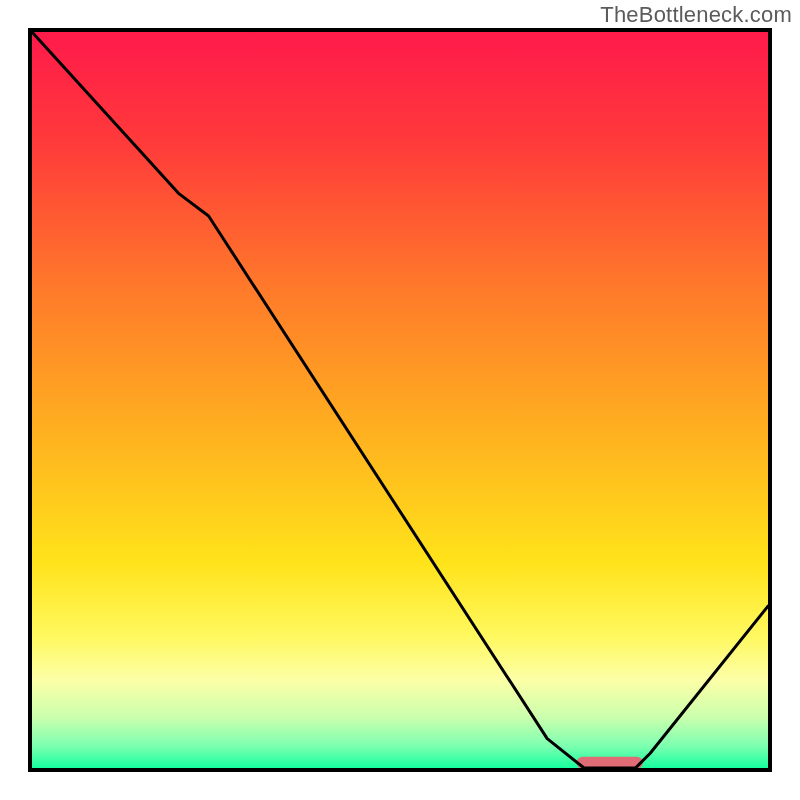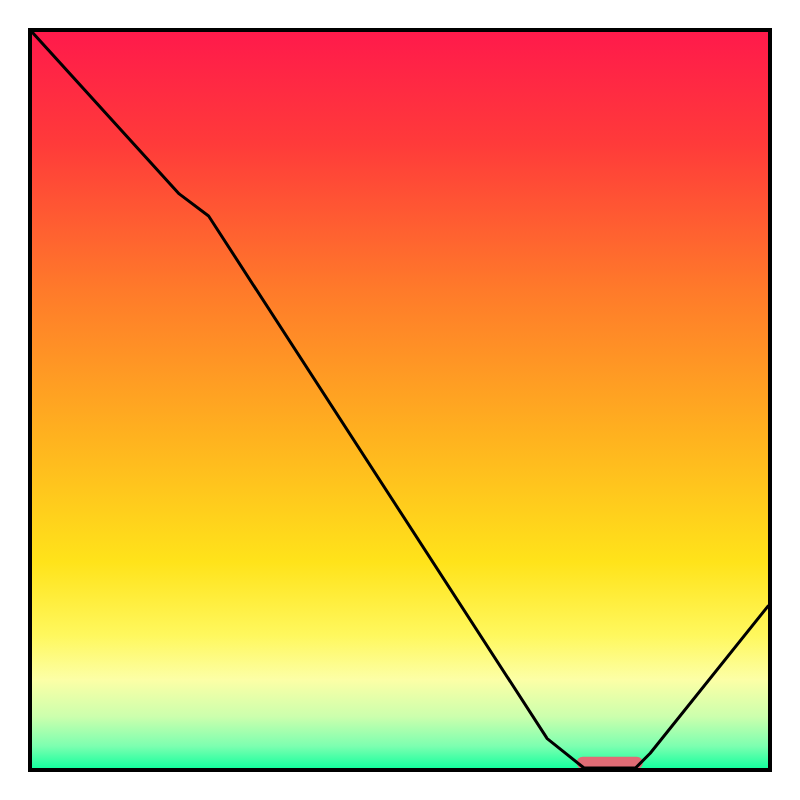--- a/index.html
+++ b/index.html
@@ -37,20 +37,21 @@
     overflow: hidden;
   }
   svg {
     display: block;
   }
 </style>
 </head>
 <body>
 
 <div class="wrap">
+  <div class="watermark">TheBottleneck.com</div>
 
   <div class="plot">
 
     <svg id="chart-svg" width="736" height="736" viewBox="0 0 736 736">
       <defs>
         <linearGradient id="bg-grad" x1="0" y1="0" x2="0" y2="1">
             <stop offset="0%" stop-color="#ff1a4b"></stop>
             <stop offset="15%" stop-color="#ff3a3a"></stop>
             <stop offset="35%" stop-color="#ff7a2a"></stop>
             <stop offset="55.00000000000001%" stop-color="#ffb21f"></stop>

